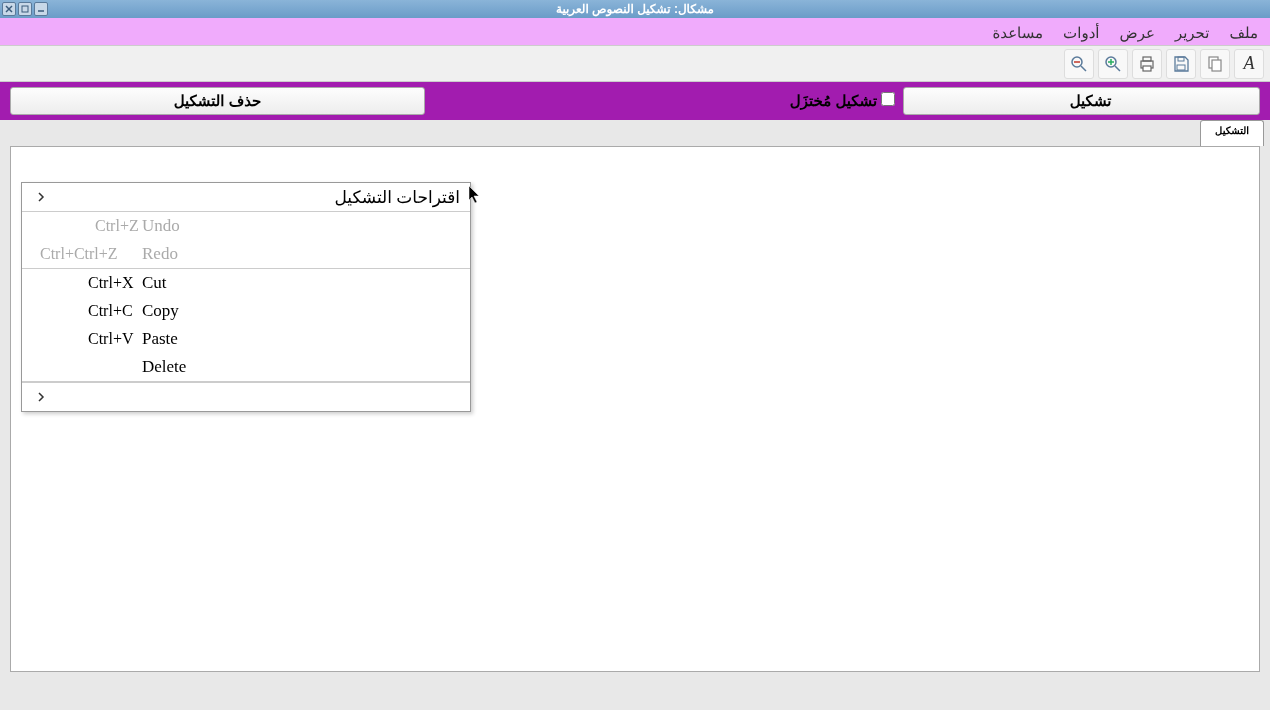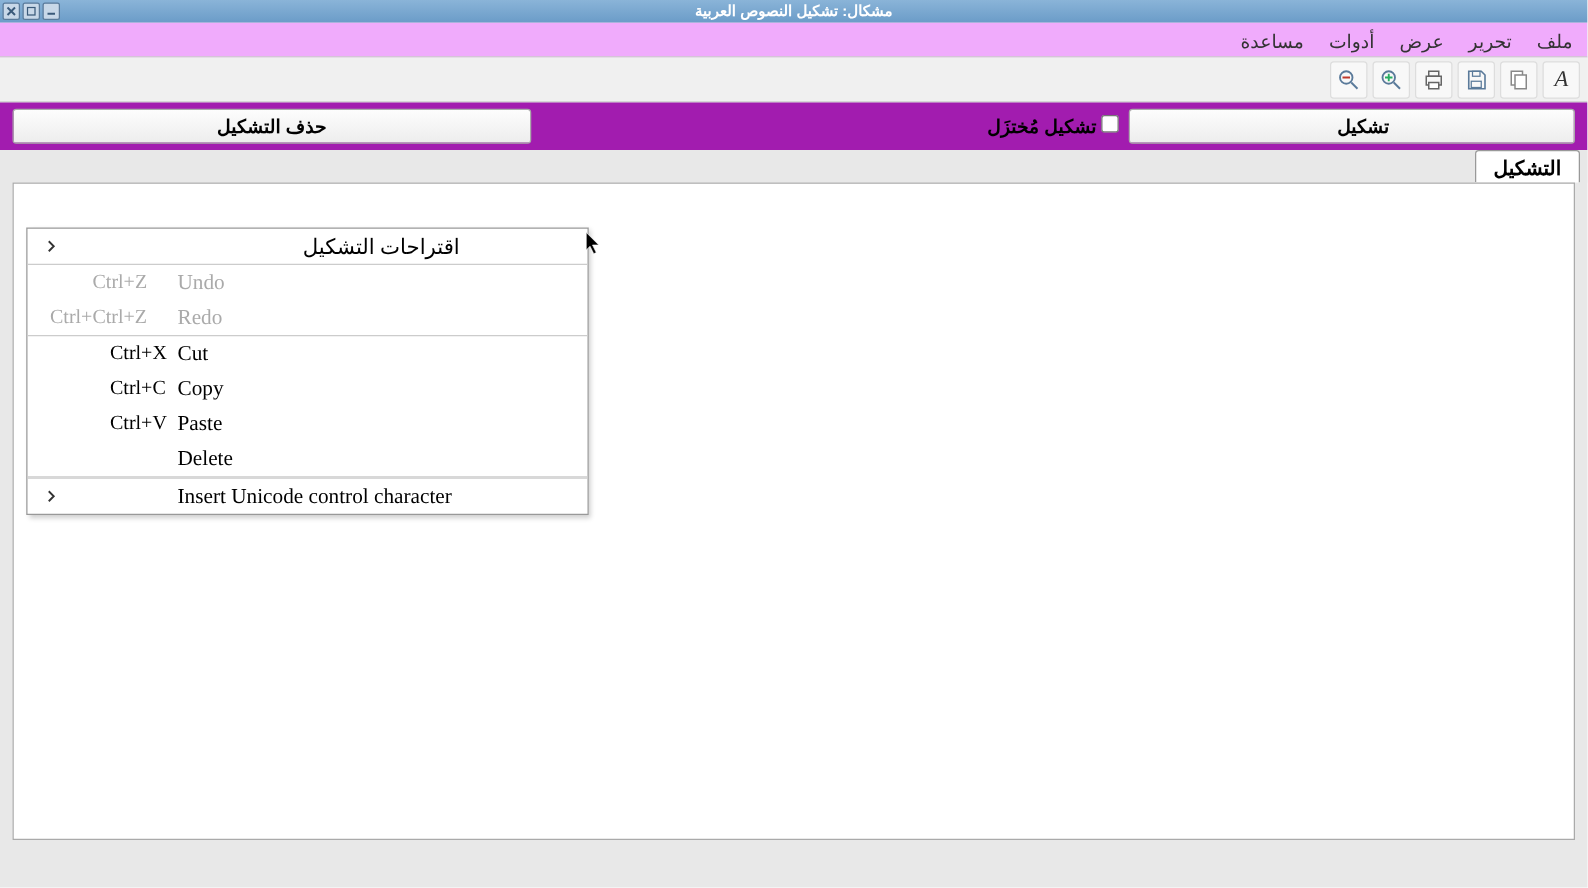--- a/index.html
+++ b/index.html
@@ -120,21 +120,21 @@
   justify-content: flex-end;
   padding-right: 6px;
   background: #e8e8e8;
 }
 .tab {
   padding: 4px 14px;
   background: #fff;
   border: 1px solid #999;
   border-bottom: none;
   border-radius: 3px 3px 0 0;
-  font-size: 16px;
+  font-size: 10px;
   font-weight: bold;
   direction: rtl;
   cursor: pointer;
 }
 .text-area-wrap {
   margin: 0 10px 10px 10px;
   height: 526px;
   background: #fff;
   border: 1px solid #aaa;
   position: relative;
@@ -163,21 +163,21 @@
 .ctx-item.disabled { color: #aaa; cursor: default; }
 .ctx-sep { height: 1px; background: #ccc; margin: 0; }
 .ctx-arrow {
   width: 18px;
   display: flex;
   align-items: center;
   justify-content: center;
 }
 .ctx-label-rtl {
   flex: 1;
-  text-align: center;
+  text-align: right;
   padding-left: 100px;
   direction: rtl;
 }
 .ctx-shortcut {
   position: absolute;
   left: 18px;
   font-size: 16px;
 }
 .ctx-text {
   position: absolute;
@@ -286,21 +286,21 @@
     <span class="ctx-arrow">
       <svg width="10" height="10" viewBox="0 0 10 10">
           <path d="M3 1l4 4-4 4" fill="none" stroke="#333" stroke-width="1.5"></path>
         </svg>
     </span>
     <span class="ctx-label-rtl">اقتراحات التشكيل</span>
   </div>
   <div class="ctx-sep"></div>
   <div class="ctx-item disabled">
     <span class="ctx-arrow"></span>
-    <span class="ctx-shortcut" style="left:52px">Ctrl+Z</span>
+    <span class="ctx-shortcut" style="left:73px">Ctrl+Z</span>
     <span class="ctx-text">Undo</span>
   </div>
   <div class="ctx-item disabled">
     <span class="ctx-arrow"></span>
     <span class="ctx-shortcut" style="left:18px">Ctrl+Ctrl+Z</span>
     <span class="ctx-text">Redo</span>
   </div>
   <div class="ctx-sep"></div>
   <div class="ctx-item">
     <span class="ctx-arrow"></span>
@@ -322,21 +322,20 @@
     <span class="ctx-text">Delete</span>
   </div>
   <div class="ctx-sep"></div>
   <div class="ctx-sep"></div>
   <div class="ctx-item">
     <span class="ctx-arrow">
       <svg width="10" height="10" viewBox="0 0 10 10">
           <path d="M3 1l4 4-4 4" fill="none" stroke="#333" stroke-width="1.5"></path>
         </svg>
     </span>
-    <span class="ctx-text">Insert Unicode control character</span>
   </div>
 </div>
 
 <div class="cursor-arrow">
   <svg width="14" height="20" viewBox="0 0 14 20">
       <path d="M1 1l0 14 3-3 3 6 2-1-3-6 5 0z" fill="#000" stroke="#fff" stroke-width="0.5"></path>
     </svg>
 </div>
 
 </body></html>

